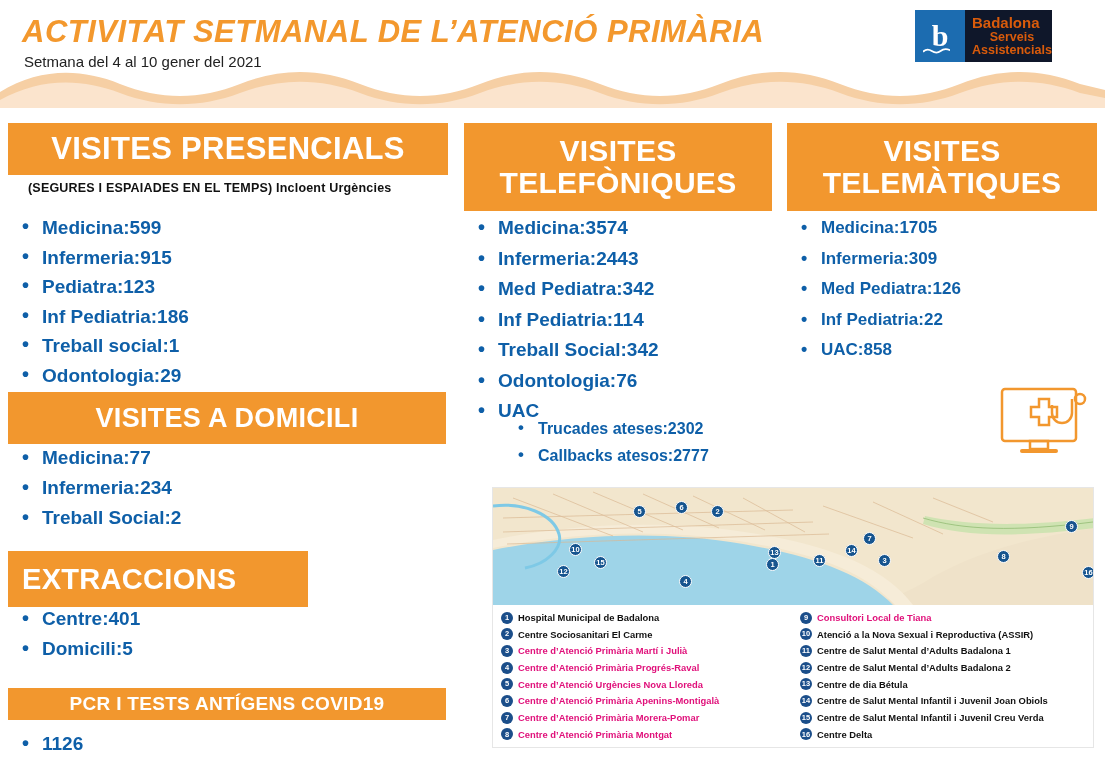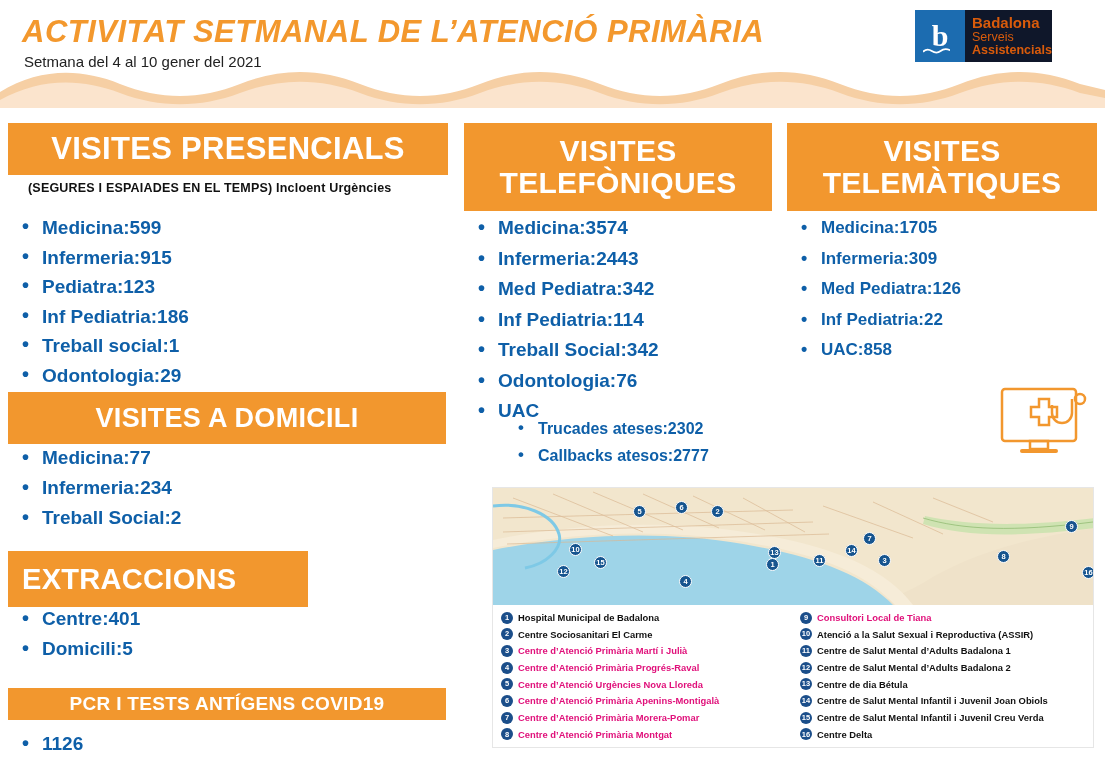--- a/index.html
+++ b/index.html
@@ -37,21 +37,21 @@
     position:relative;
   }
   .logo-mark .wave {
     position:absolute; bottom:7px; left:8px; right:8px; height:8px;
   }
   .logo-text {
     background:#0f172a; padding-left:7px; display:flex; flex-direction:column;
     justify-content:center;
   }
   .logo-text .l1 { color:#D95B0B; font-size:15px; font-weight:bold; line-height:1.02;}
-  .logo-text .l2 { color:#D95B0B; font-size:12.5px; font-weight:normal; line-height:1.05;}
+  .logo-text .l2 { color:#D95B0B; font-size:12.5px; font-weight:bold; line-height:1.05;text-align:center;}
   .logo-text .l3 { color:#D95B0B; font-size:12.5px; font-weight:bold; line-height:1.05;}
 
   
   .wave-band { position:absolute; left:0; top:62px; width:1105px; height:46px; }
 
   
   .bar {
     background:#F2972E; color:#ffffff; display:flex; align-items:center;
     justify-content:center; text-align:center;
     font-weight:bold; letter-spacing:.3px;
@@ -287,21 +287,21 @@
               <span class="ltext pink">Centre d’Atenció Primària Montgat</span>
             </div>
         </div>
         <div class="legend-col">
           <div class="legend-item">
               <span class="lnum">9</span>
               <span class="ltext pink">Consultori Local de Tiana</span>
             </div>
           <div class="legend-item">
               <span class="lnum">10</span>
-              <span class="ltext black">Atenció a la Salut Sexual i Reproductiva (ASSIR)</span>
+              <span class="ltext black">Atenció a la Nova Sexual i Reproductiva (ASSIR)</span>
             </div>
           <div class="legend-item">
               <span class="lnum">11</span>
               <span class="ltext black">Centre de Salut Mental d’Adults Badalona 1</span>
             </div>
           <div class="legend-item">
               <span class="lnum">12</span>
               <span class="ltext black">Centre de Salut Mental d’Adults Badalona 2</span>
             </div>
           <div class="legend-item">

